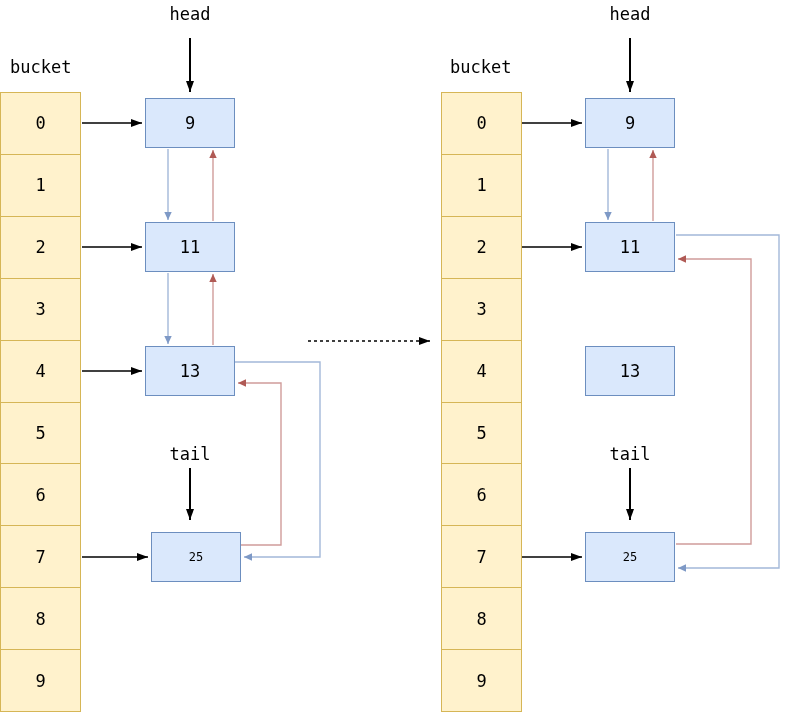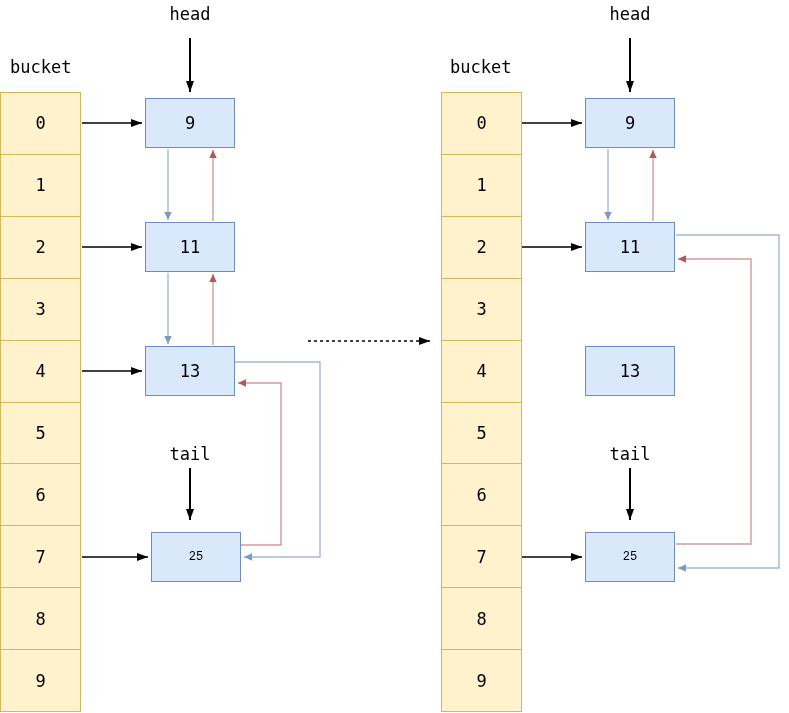--- a/index.html
+++ b/index.html
@@ -48,21 +48,21 @@
   .bucket-cell:last-child{border-bottom:none;}
   .node{
     position:absolute;
     width:90px;height:50px;
     box-sizing:border-box;
     background:var(--node-fill);
     border:1px solid var(--node-border);
     display:flex;align-items:center;justify-content:center;
     font-size:17px;
   }
-  .node.small{font-size:12px;font-family:Liberation Mono, monospace;}
+  .node.small{font-size:12px;}
 </style>
 </head>
 <body>
 
 <div class="canvas">
 
   <svg class="arrow-layer" width="789" height="713" viewBox="0 0 789 713" xmlns="http://www.w3.org/2000/svg">
     <defs>
       <marker id="mBlack" markerUnits="userSpaceOnUse" markerWidth="13" markerHeight="10" refX="12" refY="5" orient="auto">
         <path d="M1,1 L12,5 L1,9 Z" style="fill:var(--pointer);"></path>

